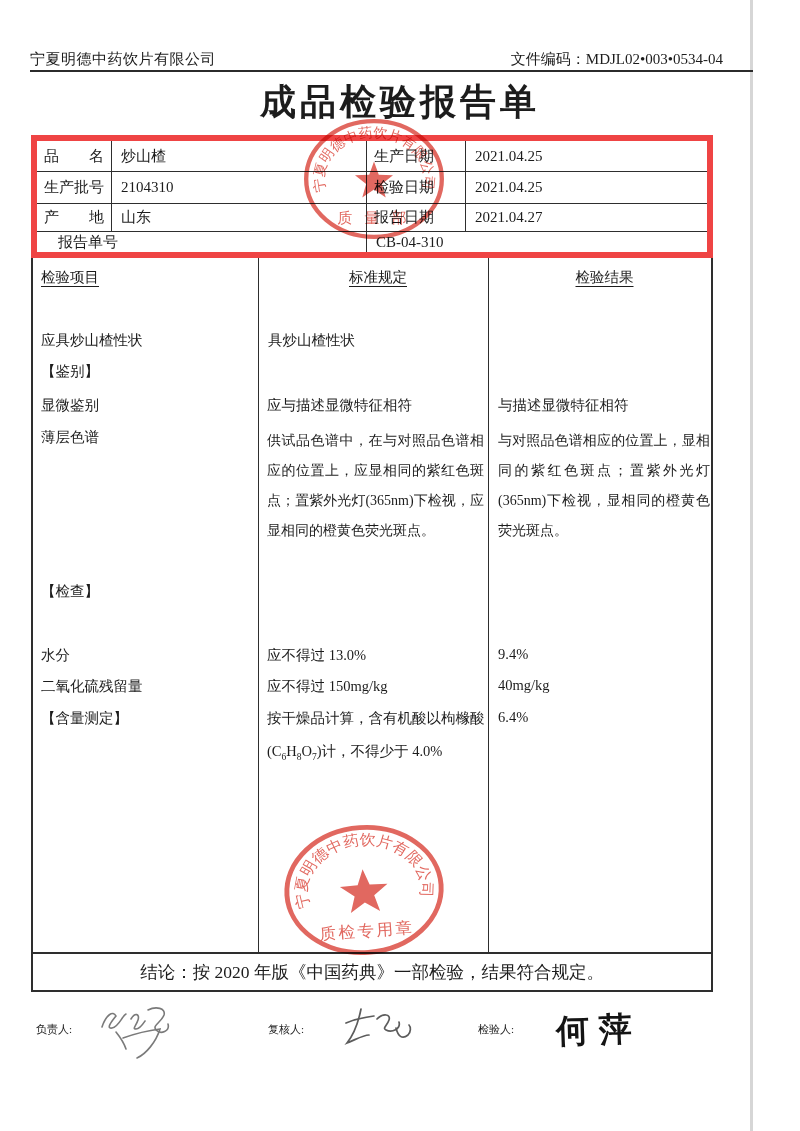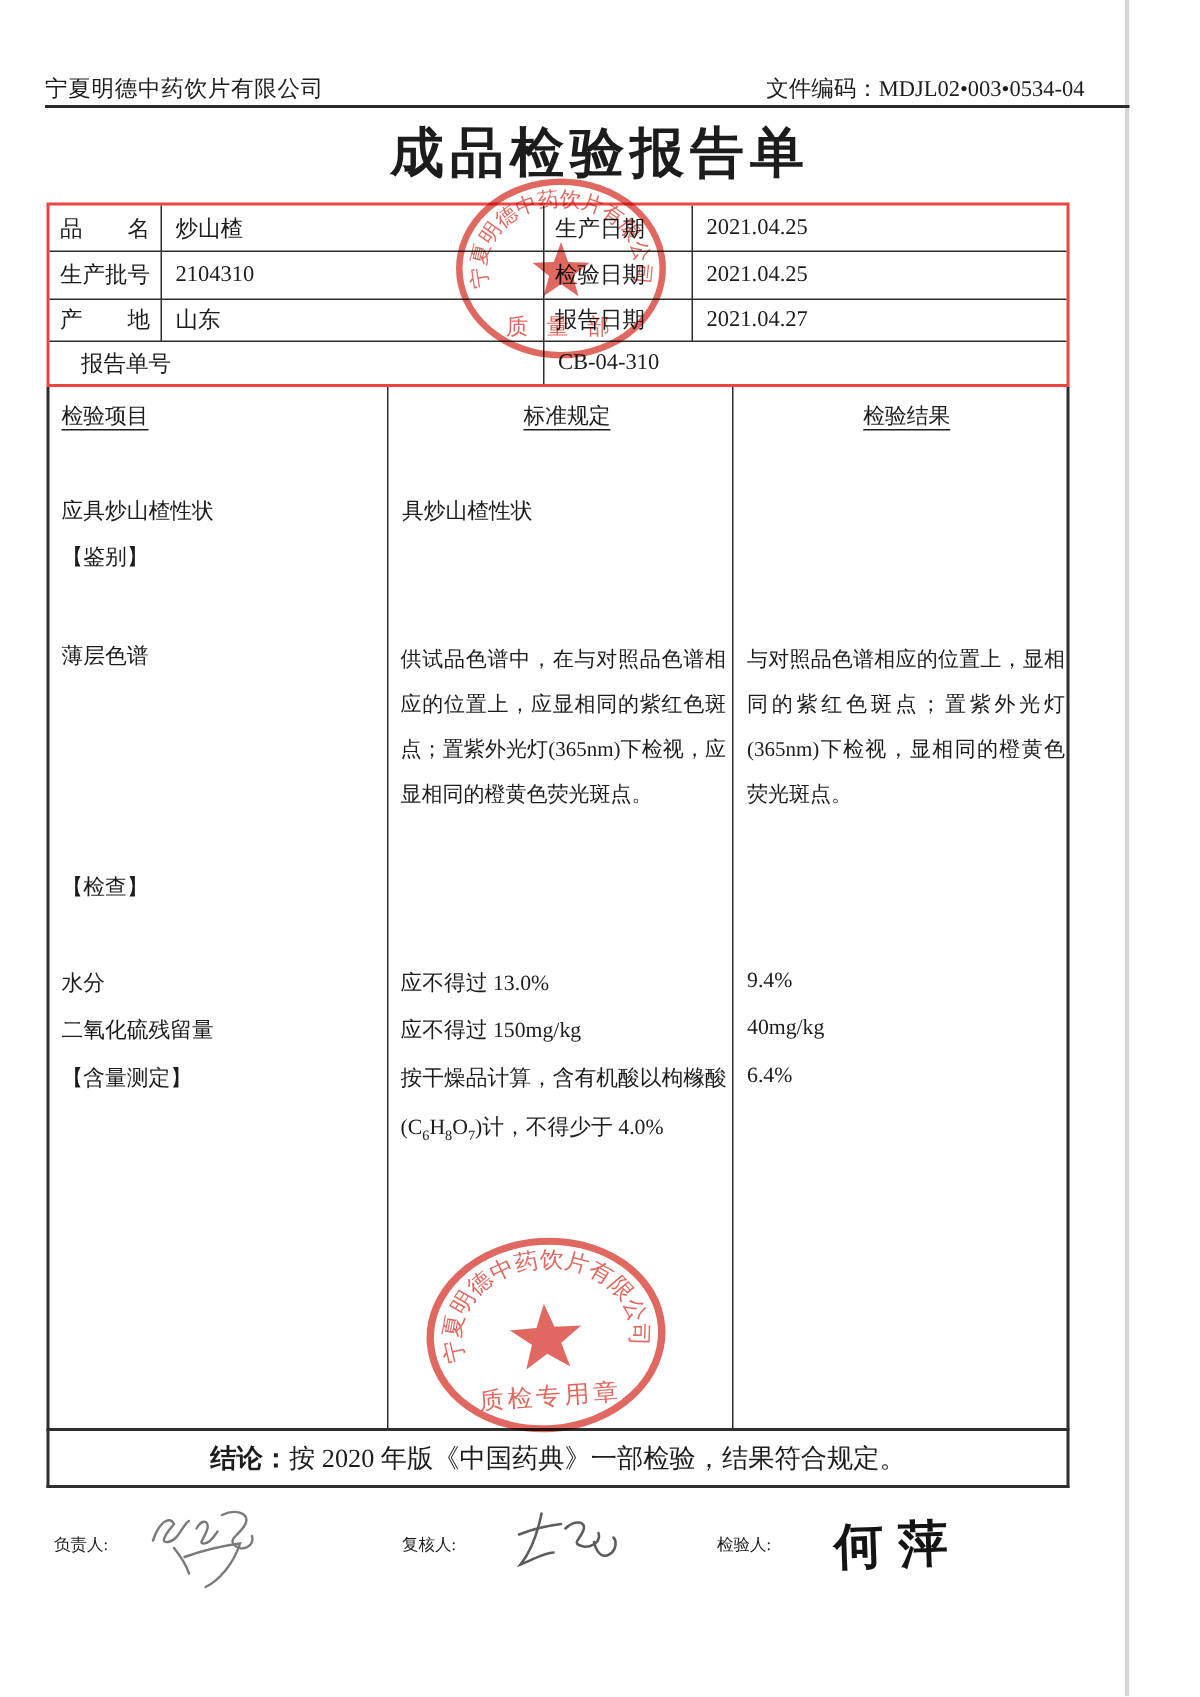--- a/index.html
+++ b/index.html
@@ -9,21 +9,21 @@
 
   
   .hdr-left{position:absolute;left:30px;top:50px;font-size:15px;letter-spacing:.5px;}
   .hdr-right{position:absolute;right:30px;top:50px;font-size:15px;}
   .hdr-rule{position:absolute;left:30px;top:70px;width:741px;height:2.4px;background:#2b2b2b;}
   .doc-title{position:absolute;left:400px;top:78px;transform:translateX(-50%);
              font-size:36px;font-weight:700;letter-spacing:4px;white-space:nowrap;}
 
   
   .info-table{position:absolute;left:31px;top:135px;width:682px;height:123px;box-sizing:border-box;
-              border:2px solid #ef4444;display:grid;grid-template-columns:75px 255px 99px auto;
+              border:6px solid #ef4444;display:grid;grid-template-columns:75px 255px 99px auto;
               grid-template-rows:31px 32px 28px auto;font-size:15px;}
   .ic{box-sizing:border-box;border-right:1.4px solid #2e2e2e;border-bottom:1.4px solid #2e2e2e;
       display:flex;align-items:center;padding:0 7px;white-space:nowrap;overflow:visible;}
   .ic.nr{border-right:none;}
   .ic.nb{border-bottom:none;}
   .ic.val{padding-left:9px;}
   .sp12{grid-column:1/3;padding-left:21px;}
   .sp34{grid-column:3/5;}
 
   
@@ -39,21 +39,21 @@
   .para{position:absolute;line-height:30px;font-size:14px;text-align:justify;text-justify:inter-ideograph;}
   .para-std{left:234px;width:217px;}
   .para-res{left:465px;width:212px;}
   .fline{position:absolute;left:234px;white-space:nowrap;}
   sub.fsub{font-size:9.5px;line-height:0;}
 
   
   .conclusion{position:absolute;left:31px;top:954px;width:682px;height:38px;box-sizing:border-box;
               border:2px solid #2e2e2e;border-top:none;display:flex;align-items:center;justify-content:center;
               font-size:17.5px;white-space:nowrap;}
-  .conclusion b{font-weight:700;text-align:right;}
+  .conclusion b{font-weight:400;text-align:right;}
 
   
   .sig-label{position:absolute;font-size:11px;white-space:nowrap;}
   .sig-svg{position:absolute;}
   .sig-name{position:absolute;font-size:33px;font-weight:700;letter-spacing:10px;color:#141414;
             transform:rotate(-2deg);white-space:nowrap;}
 
   
   .stamp{position:absolute;opacity:.84;mix-blend-mode:multiply;}
 </style>
@@ -100,20 +100,25 @@
 
     <div class="row" style="top:73px">
       <div class="cell">应具炒山楂性状</div>
       <div class="cell c3">具炒山楂性状</div>
     </div>
 
     <div class="row" style="top:104px">
       <div class="cell">【鉴别】</div>
     </div>
 
+    <div class="row" style="top:138px">
+      <div class="cell">显微鉴别</div>
+      <div class="cell">应与描述显微特征相符</div>
+      <div class="cell c3">与描述显微特征相符</div>
+    </div>
 
     <div class="row" style="top:170px">
       <div class="cell">薄层色谱</div>
     </div>
     <div class="para para-std" style="top:168px">供试品色谱中，在与对照品色谱相应的位置上，应显相同的紫红色斑点；置紫外光灯(365nm)下检视，应显相同的橙黄色荧光斑点。</div>
     <div class="para para-res" style="top:168px">与对照品色谱相应的位置上，显相同的紫红色斑点；置紫外光灯(365nm)下检视，显相同的橙黄色荧光斑点。</div>
 
     <div class="row" style="top:324px">
       <div class="cell">【检查】</div>
     </div>

